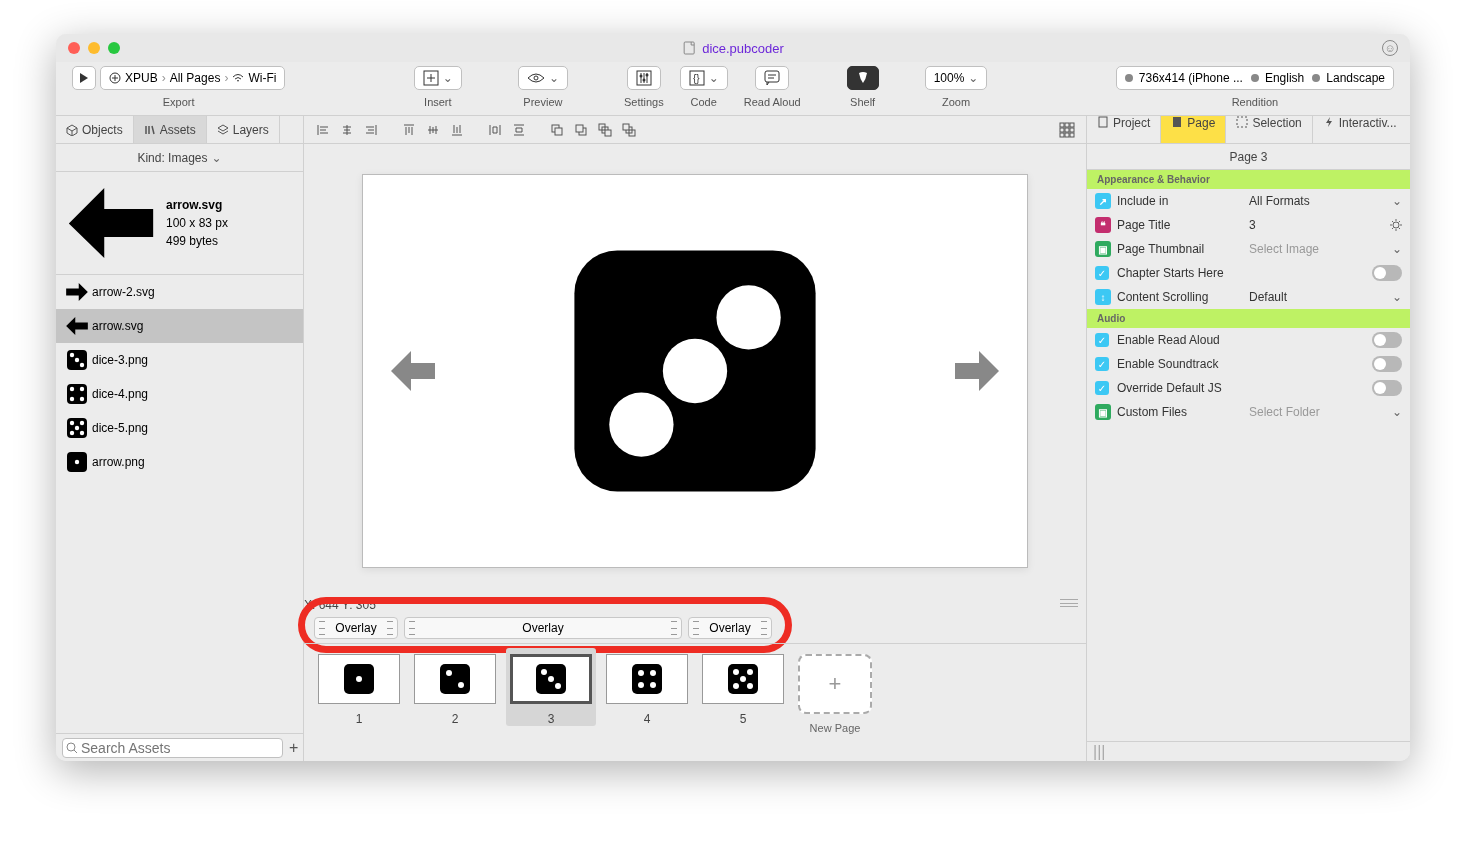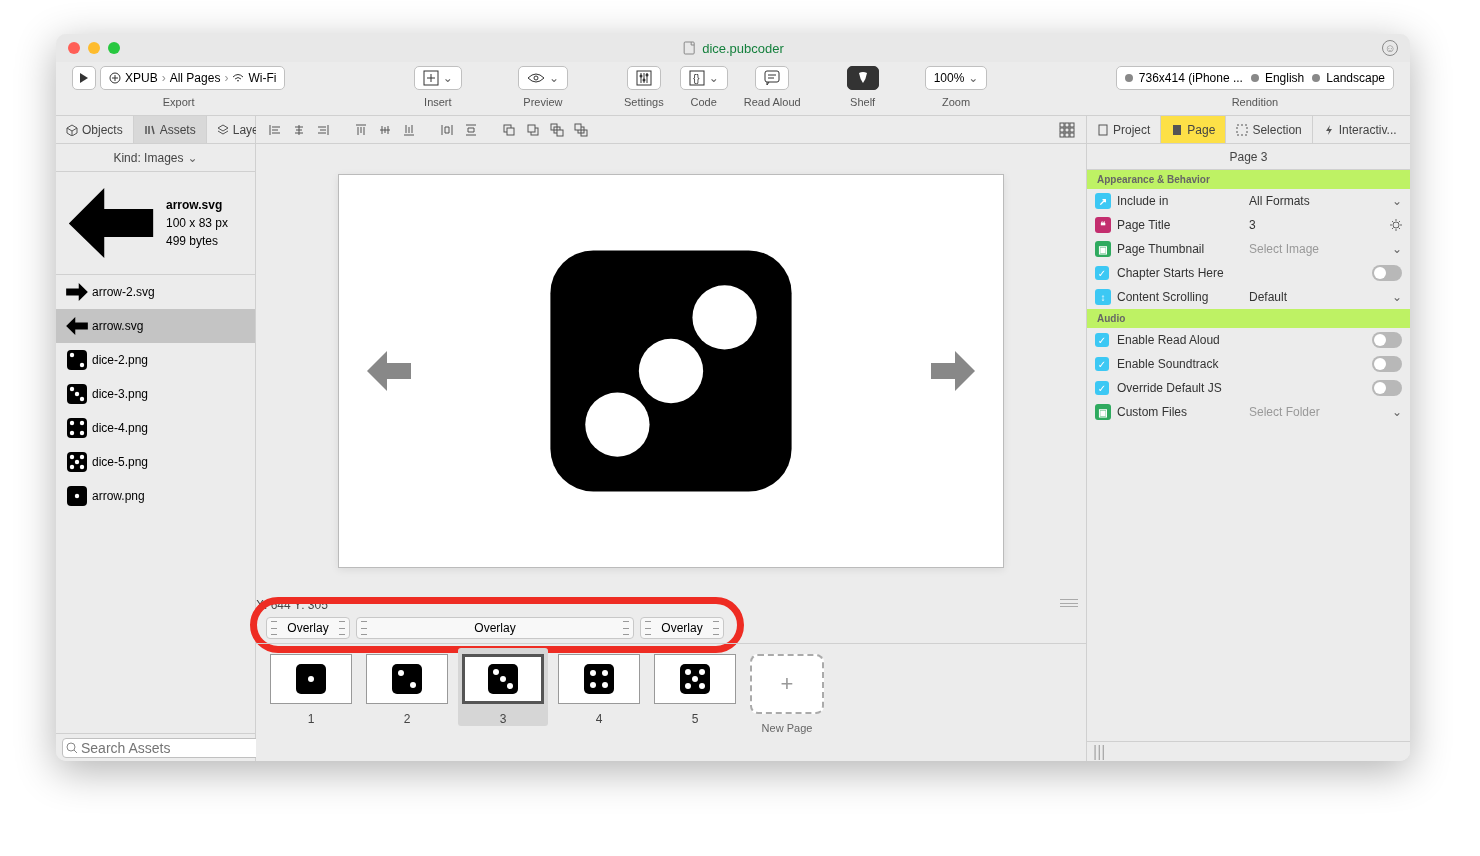--- a/index.html
+++ b/index.html
@@ -4,30 +4,30 @@
 <style>
 * { box-sizing: border-box; margin: 0; padding: 0; font-family: -apple-system, BlinkMacSystemFont, "Segoe UI", sans-serif; }
 body { background: #fff; width: 1480px; height: 856px; position: relative; }
 .window { position: absolute; top: 34px; left: 56px; width: 1354px; height: 727px; background: #ececec; border-radius: 10px; box-shadow: 0 10px 40px rgba(0,0,0,0.3); overflow: hidden; display: flex; flex-direction: column; }
 .titlebar { height: 28px; display: flex; align-items: center; padding: 0 12px; position: relative; background: #e8e8e8; }
 .traffic { display: flex; gap: 8px; }
 .dot { width: 12px; height: 12px; border-radius: 50%; }
 .dot.red { background: #ff5f57; }
 .dot.yellow { background: #febc2e; }
 .dot.green { background: #28c840; }
-.title-center { position: absolute; left: 50%; transform: translateX(-50%); display: flex; align-items: center; gap: 6px; font-size: 13px; color: #15803d; }
+.title-center { position: absolute; left: 50%; transform: translateX(-50%); display: flex; align-items: center; gap: 6px; font-size: 13px; color: #6d28d9; }
 .help-icon { position: absolute; right: 12px; width: 16px; height: 16px; border: 1.5px solid #888; border-radius: 50%; display: flex; align-items: center; justify-content: center; font-size: 11px; color: #888; }
 .toolbar { height: 54px; display: flex; align-items: flex-start; padding: 0 8px; border-bottom: 1px solid #d0d0d0; background: #ececec; justify-content: space-between; }
 .tb-group { display: flex; flex-direction: column; align-items: center; margin: 0 8px; }
 .tb-row { display: flex; gap: 4px; align-items: center; height: 32px; }
 .tb-btn { height: 24px; border: 1px solid #c0c0c0; border-radius: 5px; background: #fff; padding: 0 8px; display: flex; align-items: center; gap: 4px; font-size: 12px; cursor: pointer; }
 .tb-label { font-size: 11px; color: #555; margin-top: 2px; }
 .tb-spacer { flex: 1; }
 .body-row { flex: 1; display: flex; overflow: hidden; }
-.sidebar-left { width: 200px; background: #ececec; border-right: 1px solid #d0d0d0; display: flex; flex-direction: column; }
+.sidebar-left { width: 248px; background: #ececec; border-right: 1px solid #d0d0d0; display: flex; flex-direction: column; }
 .sidebar-tabs { display: flex; height: 28px; border-bottom: 1px solid #d0d0d0; }
 .stab { flex: none; padding: 0 10px; display: flex; align-items: center; gap: 4px; font-size: 12px; color: #444; border-right: 1px solid #d0d0d0; cursor: pointer; }
 .stab.active { background: #d8d8d8; }
 .kind-row { height: 28px; display: flex; align-items: center; justify-content: center; font-size: 12px; color: #444; border-bottom: 1px solid #d0d0d0; cursor: pointer; gap: 4px; }
 .asset-preview { padding: 16px 12px; display: flex; gap: 12px; align-items: center; border-bottom: 1px solid #d0d0d0; }
 .asset-preview-info { display: flex; flex-direction: column; gap: 4px; font-size: 12px; }
 .asset-preview-info .name { font-weight: 600; }
 .asset-list { flex: 1; overflow: auto; }
 .asset-item { height: 34px; display: flex; align-items: center; gap: 4px; padding: 0 10px; font-size: 12px; cursor: pointer; }
 .asset-item.selected { background: #c4c4c4; }
@@ -54,21 +54,21 @@
 .page-strip { height: 118px; border-top: 1px solid #d0d0d0; display: flex; align-items: flex-start; gap: 14px; padding: 10px 14px; position: relative; }
 .page-thumb { display: flex; flex-direction: column; align-items: center; gap: 6px; }
 .page-thumb .box { width: 82px; height: 50px; background: #fff; border: 1px solid #999; display: flex; align-items: center; justify-content: center; cursor: pointer; }
 .page-thumb.selected { background:#d6d6d6; padding:6px 4px 0; margin:-6px -4px 0; border-radius:3px;}
 .page-thumb.selected .box { border: 3px solid #555; }
 .page-thumb .num { font-size: 12px; color: #444; margin-top:2px;}
 .new-page .box { border: 2px dashed #aaa; border-radius: 8px; width:74px; height:60px; }
 .new-page .num { font-size: 11px; color: #666; }
 .sidebar-right { width: 324px; background: #ececec; border-left: 1px solid #d0d0d0; display: flex; flex-direction: column; }
 .r-tabs { display: flex; height: 28px; border-bottom: 1px solid #d0d0d0; }
-.r-tab { padding: 0 10px; display: flex; align-items: center; gap: 4px; font-size: 12px; color: #444; cursor: pointer; border-right: 1px solid #d0d0d0; }
+.r-tab { padding: 0 10px; display: flex; gap: 4px; font-size: 12px; color: #444; cursor: pointer; border-right: 1px solid #d0d0d0; }
 .r-tab.active { background: #fde047; }
 .r-header { height: 26px; display: flex; align-items: center; justify-content: center; font-size: 12px; color: #444; border-bottom: 1px solid #d0d0d0; }
 .section-title { background: #bef264; padding: 4px 10px; font-size: 10px; font-weight: 600; color: #666; }
 .prop-row { display: flex; align-items: center; height: 24px; padding: 0 8px; font-size: 12px; }
 .prop-row .icon-sq { width: 16px; height: 16px; border-radius: 3px; margin-right: 6px; display:flex;align-items:center;justify-content:center;color:#fff;font-size:10px;font-weight:bold;}
 .prop-row .label { width: 132px; color: #333; display:flex; align-items:center; gap:4px;}
 .prop-row .value { flex: 1; color: #333; }
 .prop-row .value.placeholder { color: #999; }
 .chev { color: #666; }
 .toggle { width: 30px; height: 16px; background: #b8b8b8; border-radius: 8px; position: relative; cursor:pointer; }
@@ -278,30 +278,20 @@
                 <path d="M42 0 L0 42 L42 83 L42 58 L100 58 L100 25 L42 25 Z" fill="#000"></path>
               </svg>
             </div>
             <span>arrow.svg</span>
           </div>
           <div class="asset-item">
             <div class="thumb">
               <svg width="22" height="22">
                 <rect x="1" y="1" width="20" height="20" rx="4" fill="#000"></rect>
                 <circle cx="6" cy="6" r="2.2" fill="#fff"></circle>
-                <circle cx="16" cy="16" r="2.2" fill="#fff"></circle>
-              </svg>
-            </div>
-            <span>dice-2.png</span>
-          </div>
-          <div class="asset-item">
-            <div class="thumb">
-              <svg width="22" height="22">
-                <rect x="1" y="1" width="20" height="20" rx="4" fill="#000"></rect>
-                <circle cx="6" cy="6" r="2.2" fill="#fff"></circle>
                 <circle cx="11" cy="11" r="2.2" fill="#fff"></circle>
                 <circle cx="16" cy="16" r="2.2" fill="#fff"></circle>
               </svg>
             </div>
             <span>dice-3.png</span>
           </div>
           <div class="asset-item">
             <div class="thumb">
               <svg width="22" height="22">
                 <rect x="1" y="1" width="20" height="20" rx="4" fill="#000"></rect>

